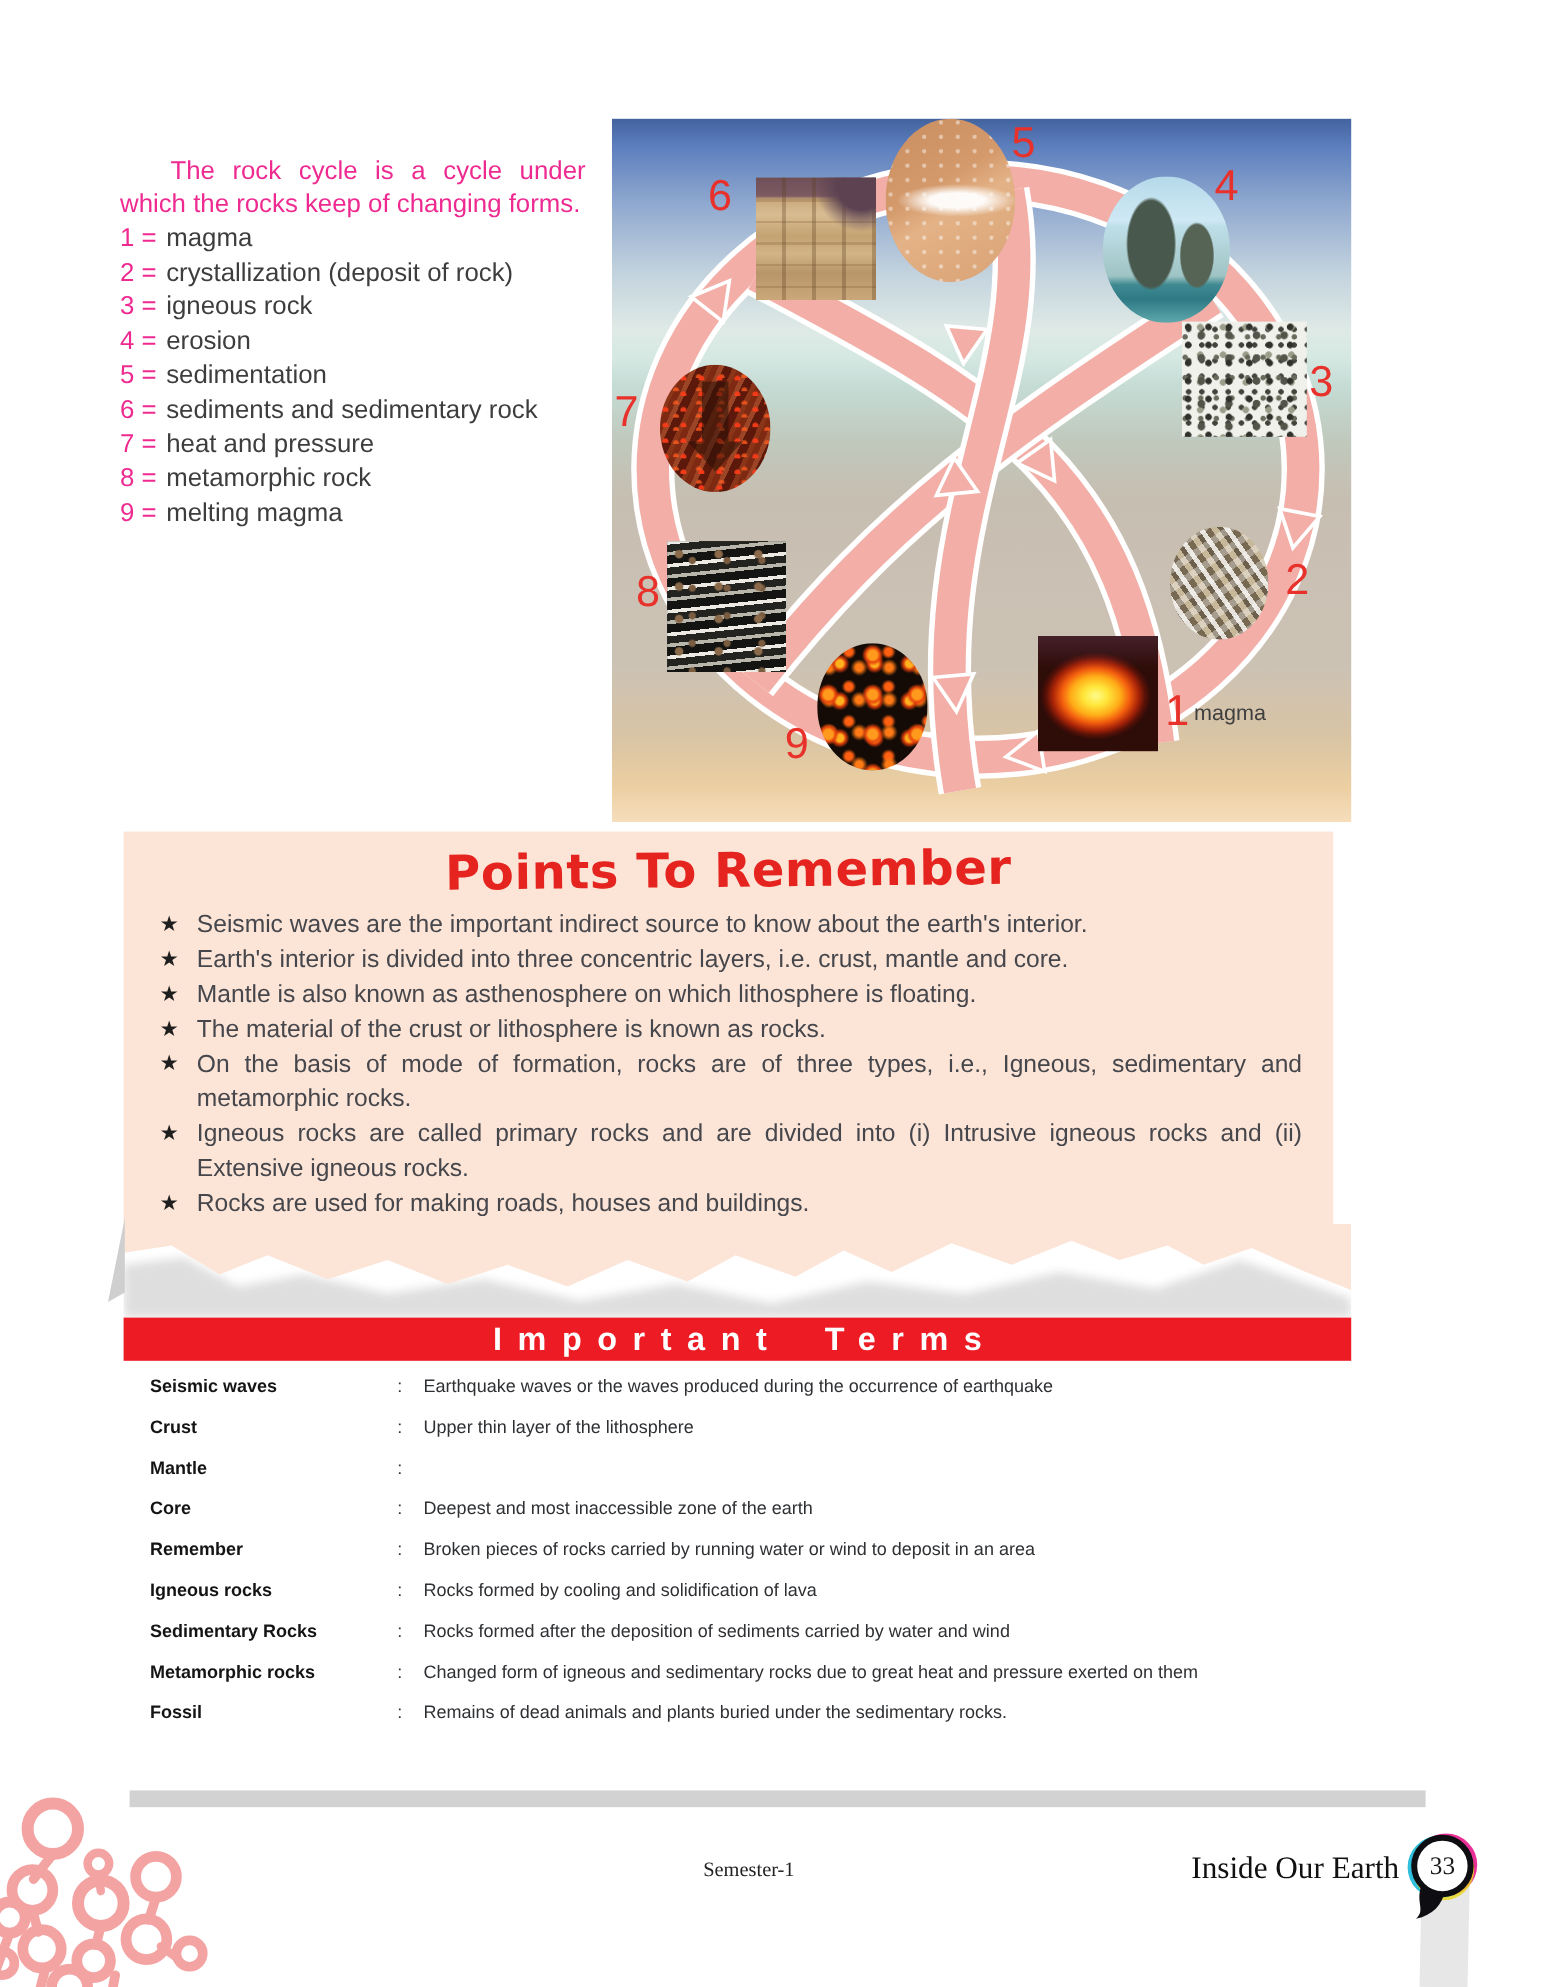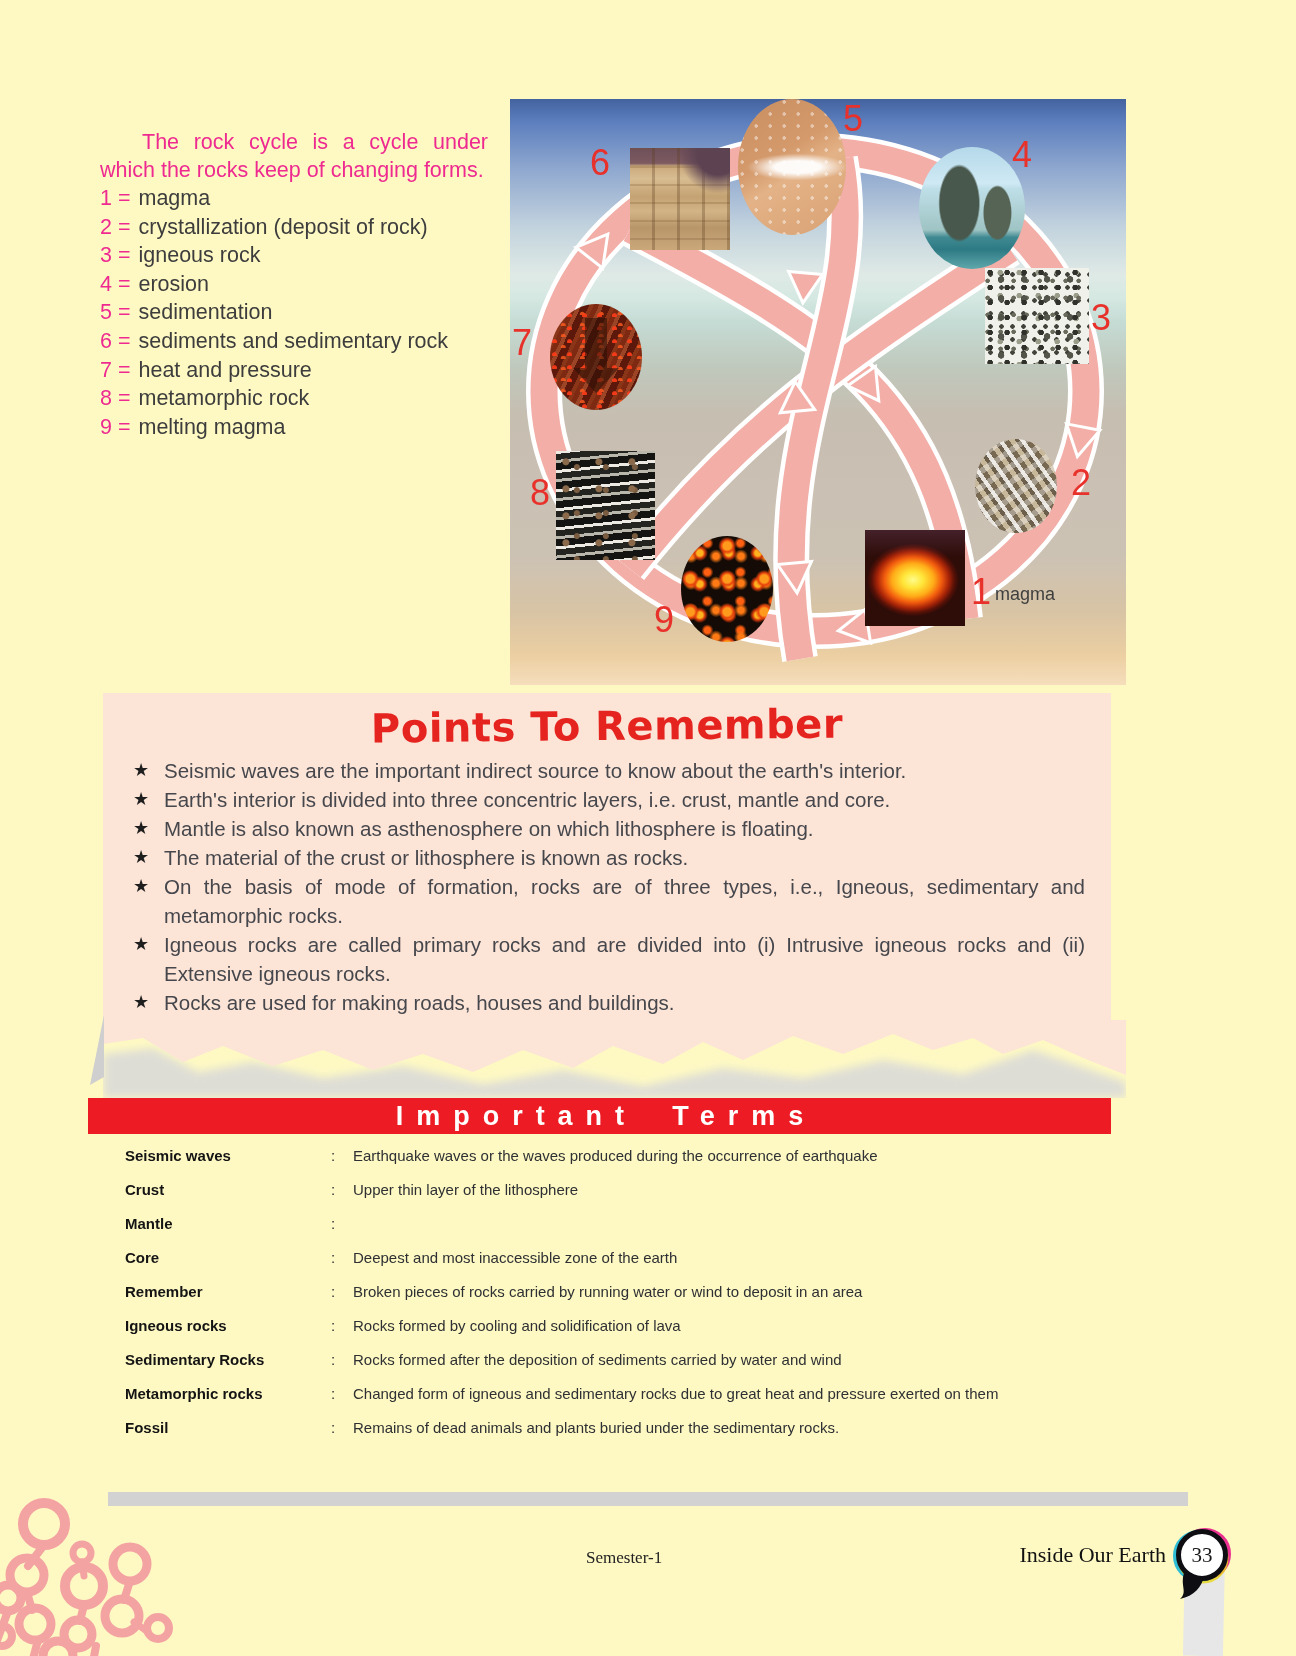--- a/index.html
+++ b/index.html
@@ -1,16 +1,16 @@
 <!DOCTYPE html>
 <html><head>
 <meta charset="utf-8">
 <style>
   html,body{margin:0;padding:0;background:#888;}
-  .page{position:relative;width:1296px;height:1656px;background:#fef9c3;overflow:hidden;
+  .page{position:relative;width:1296px;height:1656px;background:#ffffff;overflow:hidden;
         font-family:"Liberation Sans",sans-serif;margin:0 auto;}
 
   
   .left-panel{position:absolute;left:100px;top:128px;width:388px;}
   .intro{margin:0;color:#ee2a91;font-size:21.5px;line-height:28px;text-align:justify;text-indent:42px;}
   .legend-row{font-size:21.5px;line-height:28.6px;color:#3d3d3d;white-space:nowrap;}
   .legend-num{color:#ee2a91;margin-right:8px;}
 
   
   .diagram{position:absolute;left:510px;top:99px;width:616px;height:586px;overflow:hidden;
@@ -78,34 +78,34 @@
       color:#e5241f;font-size:40px;font-weight:bold;letter-spacing:.5px;transform:rotate(-.6deg);
       font-family:"DejaVu Sans",sans-serif;}
   .plist{position:absolute;left:30px;right:26px;top:63px;}
   .point{display:flex;font-size:20.5px;line-height:29px;color:#46474c;}
   .star{flex:none;width:31px;color:#1e1e1e;font-size:18px;}
   .ptext{flex:1;text-align:justify;}
   .torn{position:absolute;left:103px;top:1020px;}
   .left-curl{position:absolute;left:90px;top:1015px;}
 
   
-  .banner{position:absolute;left:88px;top:1098px;width:1023px;height:36px;background:#ed1b24;
+  .banner{position:absolute;left:103px;top:1098px;width:1023px;height:36px;background:#ed1b24;
       display:flex;align-items:center;justify-content:center;}
   .banner span{color:#ffffff;font-size:27px;font-weight:bold;letter-spacing:.48em;word-spacing:.55em;padding-left:.48em;}
   .terms{position:absolute;left:125px;top:1139px;width:1001px;}
   .trow{display:grid;grid-template-columns:206px 22px 1fr;font-size:15px;line-height:34px;color:#2e3033;}
   .term{font-weight:bold;color:#141414;}
   .colon{color:#2e3033;}
 
   
   .divider-bar{position:absolute;left:108px;top:1492px;width:1080px;height:14px;background:#d2d2d2;}
   .semester{position:absolute;left:586px;top:1548px;font-family:"Liberation Serif",serif;
       font-size:17px;color:#222;text-align:right;}
   .chapter{position:absolute;right:130px;top:1542px;font-family:"Liberation Serif",serif;
-      font-size:22px;color:#111;}
+      font-size:26px;color:#111;}
   .gray-strip{position:absolute;left:1184px;top:1552px;width:40px;height:104px;background:#e7e7e7;
       transform:rotate(1.2deg);}
   .bubble{position:absolute;left:1172px;top:1526px;}
   .page-num{position:absolute;left:1182px;top:1543px;width:40px;text-align:center;
       font-family:"Liberation Serif",serif;font-size:21px;color:#1a1a1a;}
   .corner{position:absolute;left:0;top:1428px;}
 </style>
 </head>
 <body>
 

